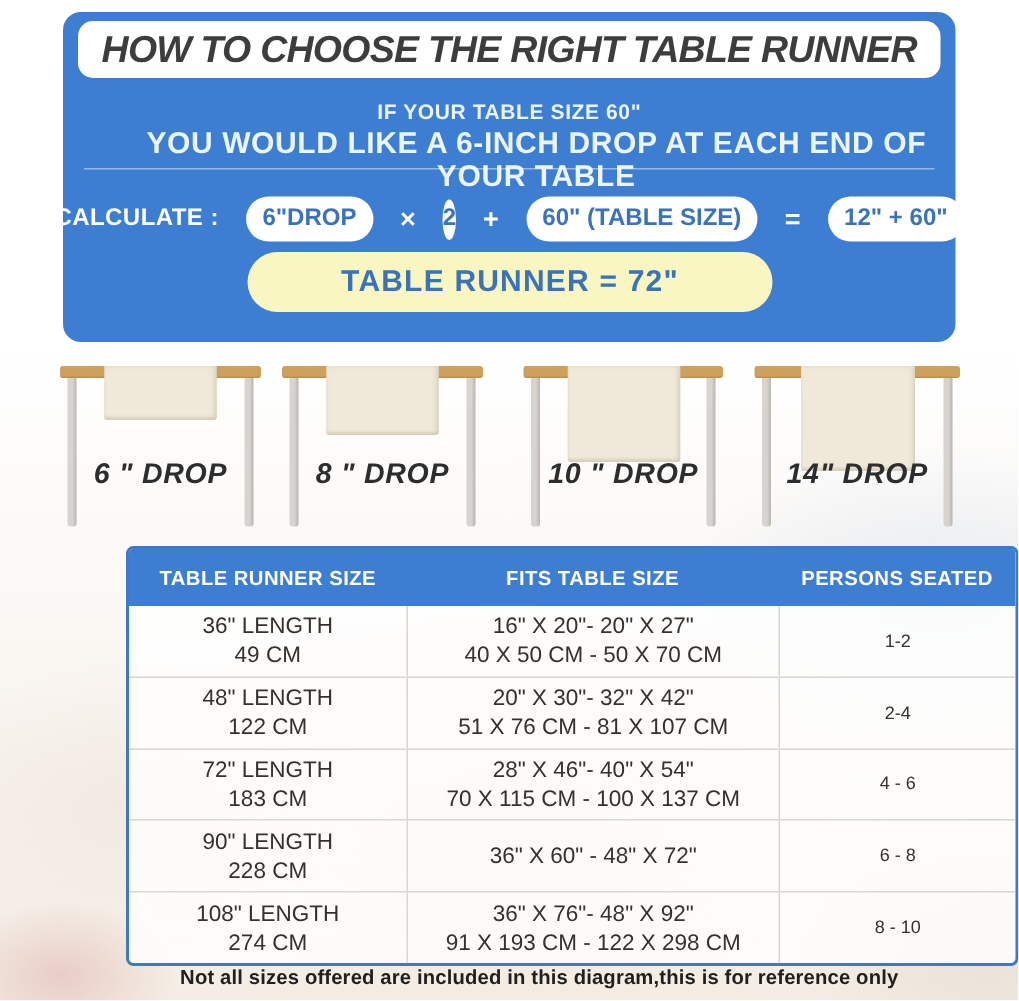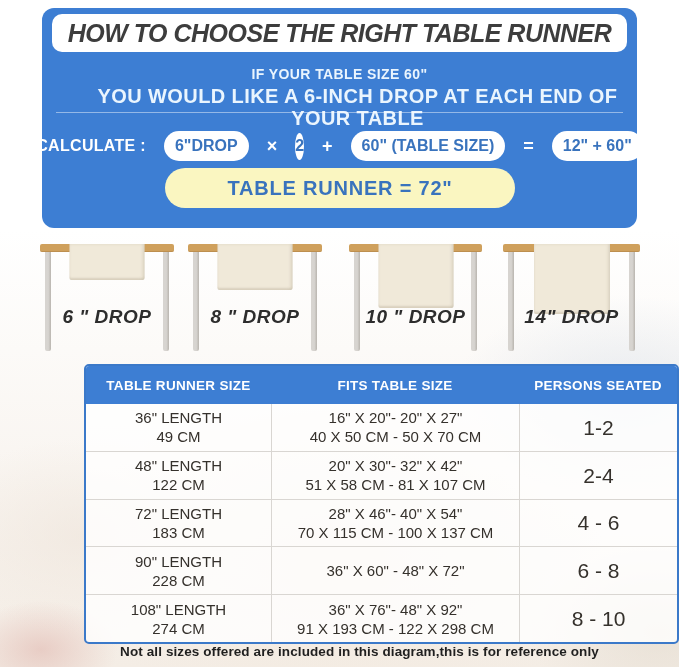--- a/index.html
+++ b/index.html
@@ -124,21 +124,21 @@
   .tbody { flex:1; display:flex; flex-direction:column; }
   .trow {
     flex:1; display:grid; grid-template-columns:185px 248px 1fr;
   }
   .trow + .trow { border-top:1px solid #d9d6d2; }
   .trow .cell {
     display:flex; flex-direction:column; align-items:center; justify-content:center;
     color:#35312c; font-size:15px; line-height:19px; text-align:center;
   }
   .trow .cell + .cell { border-left:1px solid #d9d6d2; }
-  .trow .cell.persons { font-size:21px; }
+  .trow .cell.persons { font-size:12px; }
 
   .footer-note {
     position:absolute; left:0; right:0; top:644px; text-align:center;
     font-size:13.5px; font-weight:bold; color:#1f1f1f; letter-spacing:0.1px;margin-left:40px;
   }
 </style>
 </head>
 <body>
 
 <div id="stage">
@@ -215,21 +215,21 @@
         </div>
         <div class="cell persons">1-2</div>
       </div>
       <div class="trow">
         <div class="cell">
           <span>48" LENGTH</span>
           <span>122 CM</span>
         </div>
         <div class="cell">
           <span>20" X 30"- 32" X 42"</span>
-          <span>51 X 58 CM - 81 X 107 CM</span>
+          <span>51 X 76 CM - 81 X 107 CM</span>
         </div>
         <div class="cell persons">2-4</div>
       </div>
       <div class="trow">
         <div class="cell">
           <span>72" LENGTH</span>
           <span>183 CM</span>
         </div>
         <div class="cell">
           <span>28" X 46"- 40" X 54"</span>

